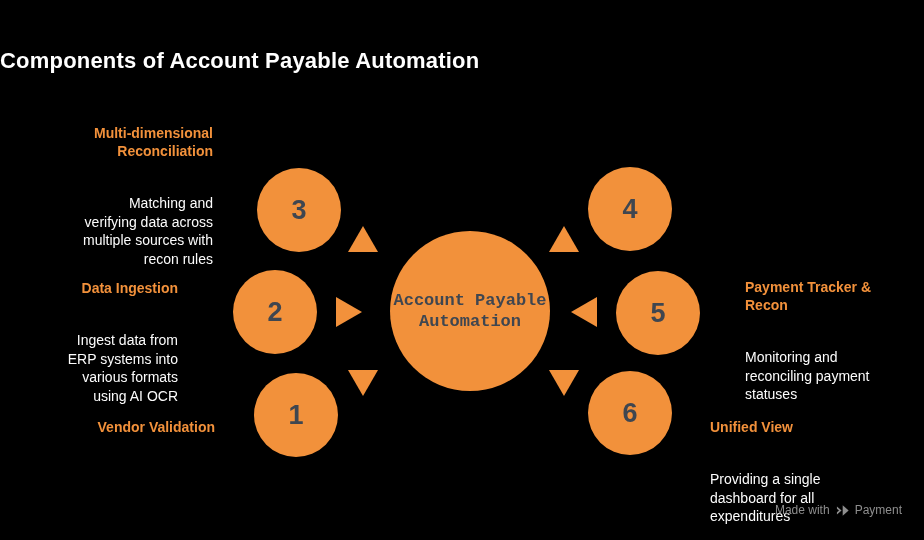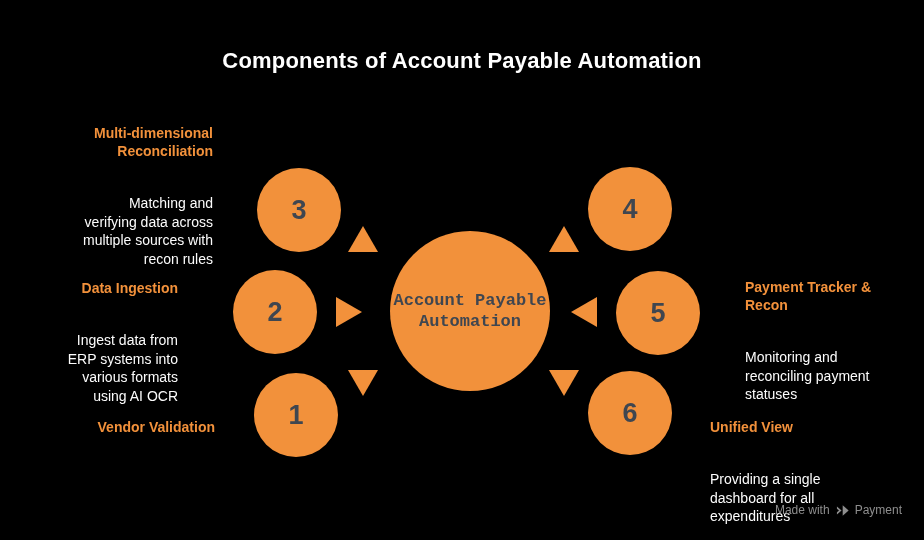--- a/index.html
+++ b/index.html
@@ -13,21 +13,21 @@
   html,body{background:var(--bg);}
   body{font-family:"Liberation Sans","DejaVu Sans",sans-serif;}
   .stage{
     position:relative;
     width:924px;height:540px;
     background:var(--bg);
     overflow:hidden;
   }
   .title{
     position:absolute;left:0;top:48px;width:924px;
-    text-align:center;
+    text-align:left;
     color:#FFFFFF;
     font-size:22px;font-weight:700;letter-spacing:.2px;
     white-space:pre-line;
   }
   .block{position:absolute;white-space:pre-line;}
   .block .heading{
     color:var(--accent);
     font-size:14px;line-height:18px;font-weight:700;
     margin-bottom:16px;
     white-space:pre-line;

